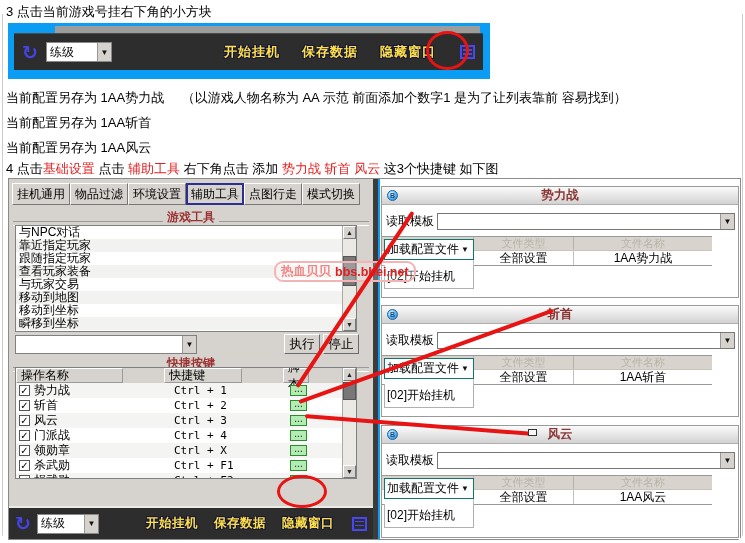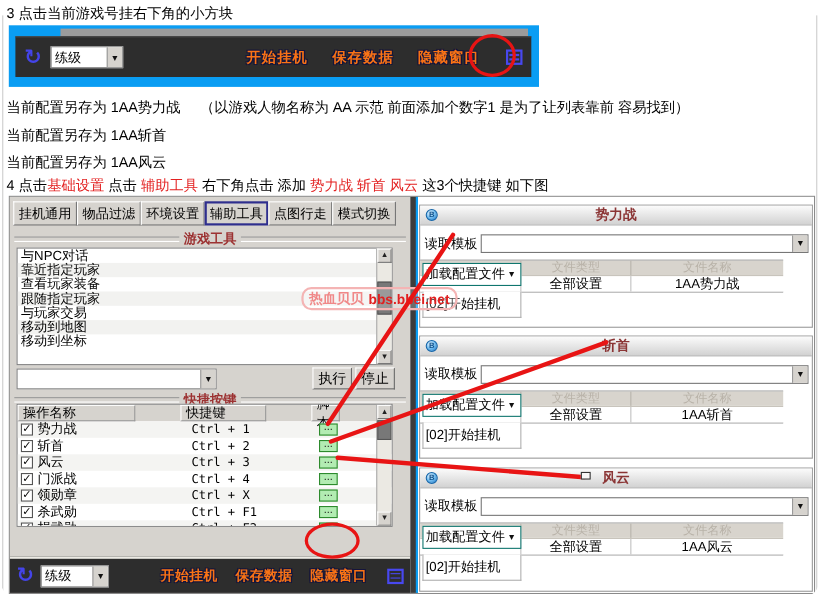--- a/index.html
+++ b/index.html
@@ -13,21 +13,21 @@
   .mini-shot{position:absolute;left:8px;top:23px;width:482px;height:56px;background:#0a9df3;z-index:2;}
   .gray-strip{position:absolute;left:47px;top:3px;width:425px;height:7px;background:#9c9c9c;border-bottom:1px solid #5a5a5a;}
   .dark-bar{position:absolute;left:6px;top:10px;width:469px;height:37px;background:#2d2d2d;
             border-top:1px solid #4a4a4a;display:flex;align-items:center;padding:0 8px;box-sizing:border-box;}
   .refresh-icon{color:#4444e8;font-size:19px;font-weight:bold;line-height:1;}
   .preset-combo{margin-left:8px;width:66px;height:20px;background:#fff;border:1px solid #888;
                 display:flex;align-items:center;justify-content:space-between;font-size:12px;box-sizing:border-box;padding-left:3px;}
   .combo-arrow{font-size:8px;color:#111;background:#d6d3ce;border-left:1px solid #999;width:14px;height:100%;
                display:flex;align-items:center;justify-content:center;box-sizing:border-box;}
   .bar-btns{margin-left:auto;display:flex;align-items:center;gap:22px;}
-  .blue-btn{color:#f97316;font-weight:bold;font-size:13px;letter-spacing:1px;white-space:nowrap;
+  .blue-btn{color:#fde047;font-weight:bold;font-size:13px;letter-spacing:1px;white-space:nowrap;
             text-shadow:-1px -1px 0 #14143c,1px -1px 0 #14143c,-1px 1px 0 #14143c,1px 1px 0 #14143c;}
   .sq-icon{width:15px;height:14px;border:2px solid #4848f0;box-sizing:border-box;display:flex;flex-direction:column;
            justify-content:space-evenly;padding:0 1px;margin-left:2px;}
   .sq-icon div{height:1.5px;background:#4848f0;}
 
   .red-ellipse{position:absolute;border:3px solid #e81414;border-radius:50%;background:transparent;z-index:30;}
   #circle-top{left:426px;top:31px;width:37px;height:33px;}
   #circle-add{left:277px;top:475px;width:44px;height:27px;}
 
   
@@ -36,21 +36,21 @@
   .left-panel{position:absolute;left:0;top:0;width:364px;height:100%;background:#d6d3ce;}
   .divider{position:absolute;left:364px;top:0;width:7px;height:100%;background:#3c3c3c;
            border-right:2px solid #0a9df3;box-sizing:border-box;}
   .right-area{position:absolute;left:371px;top:0;width:360px;height:100%;background:#fff;}
 
   .tabbar{position:absolute;left:3px;top:4px;display:flex;}
   .tab{width:58px;height:22px;box-sizing:border-box;border:1px solid;border-color:#ffffff #777777 #777777 #ffffff;
        background:#d6d3ce;font-size:12px;display:flex;align-items:center;justify-content:center;white-space:nowrap;}
   .tab.sel{border:2px solid #2e2e8e;}
 
-  .group-row{position:absolute;left:4px;width:356px;display:flex;align-items:center;gap:4px;}
+  .group-row{position:absolute;left:4px;width:356px;display:flex;align-items:flex-end;gap:4px;}
   .etch{flex:1;height:3px;border-top:1px solid #9a9a9a;border-bottom:1px solid #ffffff;}
   .group-label{color:#9c3232;font-size:12px;font-weight:bold;white-space:nowrap;}
 
   .listbox{position:absolute;left:6px;top:46px;width:342px;height:107px;background:#fff;
            border:1px solid #808080;box-sizing:border-box;display:flex;}
   .list-items{flex:1;overflow:hidden;}
   .list-item{height:13px;line-height:13px;font-size:12px;padding-left:3px;white-space:nowrap;}
   .list-item:nth-child(even){background:#f2f2f0;}
   .vscroll{width:14px;background:#ebe9e3;border-left:1px solid #aaa;position:relative;box-sizing:border-box;}
   .scroll-btn{position:absolute;left:0;width:100%;height:13px;background:#d6d3ce;border:1px solid;
@@ -183,25 +183,26 @@
       <div class="group-row" style="top:30px">
         <div class="etch"></div>
         <span class="group-label">游戏工具</span>
         <div class="etch"></div>
       </div>
 
       <div class="listbox">
         <div class="list-items">
           <div class="list-item">与NPC对话</div>
           <div class="list-item">靠近指定玩家</div>
+          <div class="list-item">跟随指定玩家</div>
           <div class="list-item">查看玩家装备</div>
-          <div class="list-item">跟随指定玩家</div>
           <div class="list-item">与玩家交易</div>
           <div class="list-item">移动到地图</div>
           <div class="list-item">移动到坐标</div>
+          <div class="list-item">瞬移到坐标</div>
         </div>
         <div class="vscroll">
           <div class="scroll-btn sb-up">▲</div>
           <div class="scroll-thumb" style="top:30px;height:30px"></div>
           <div class="scroll-btn sb-down">▼</div>
         </div>
       </div>
 
       <div class="tool-combo">
         <div class="fill"></div>

